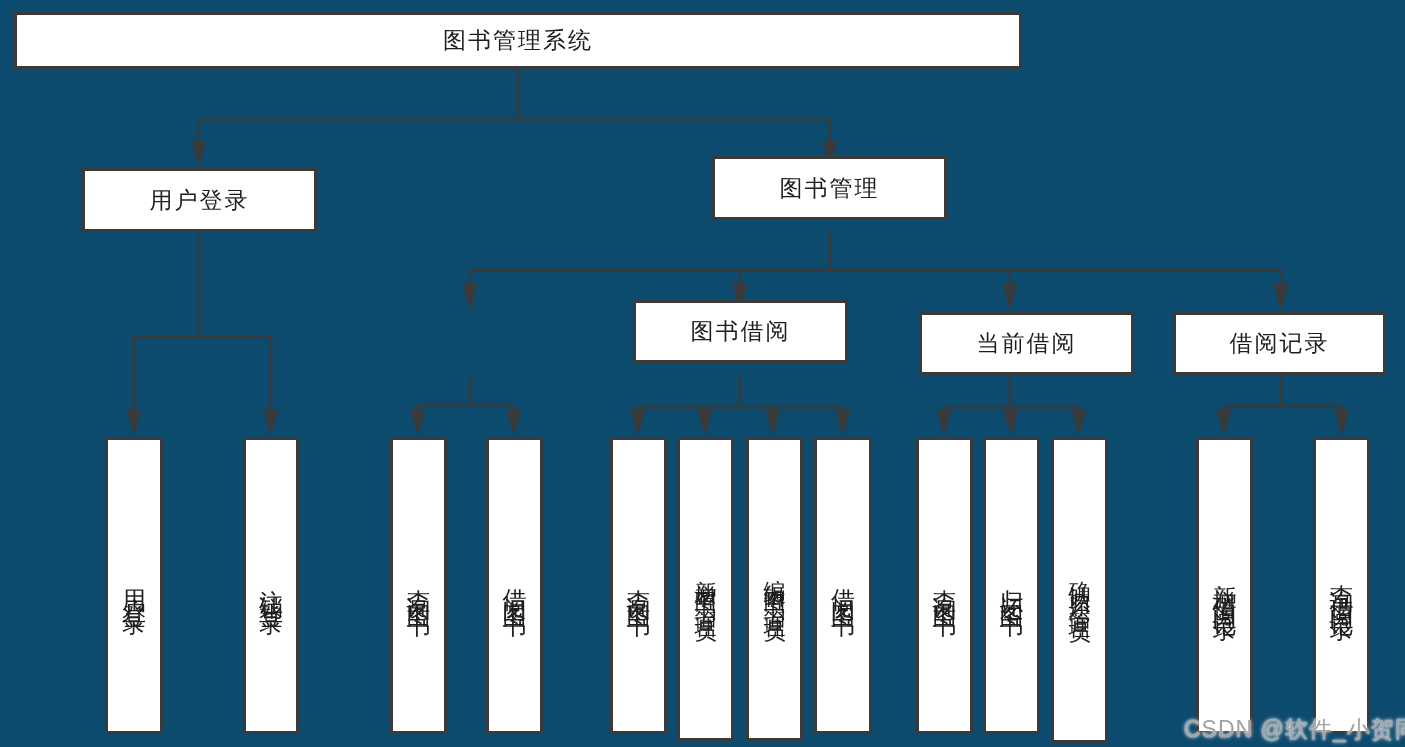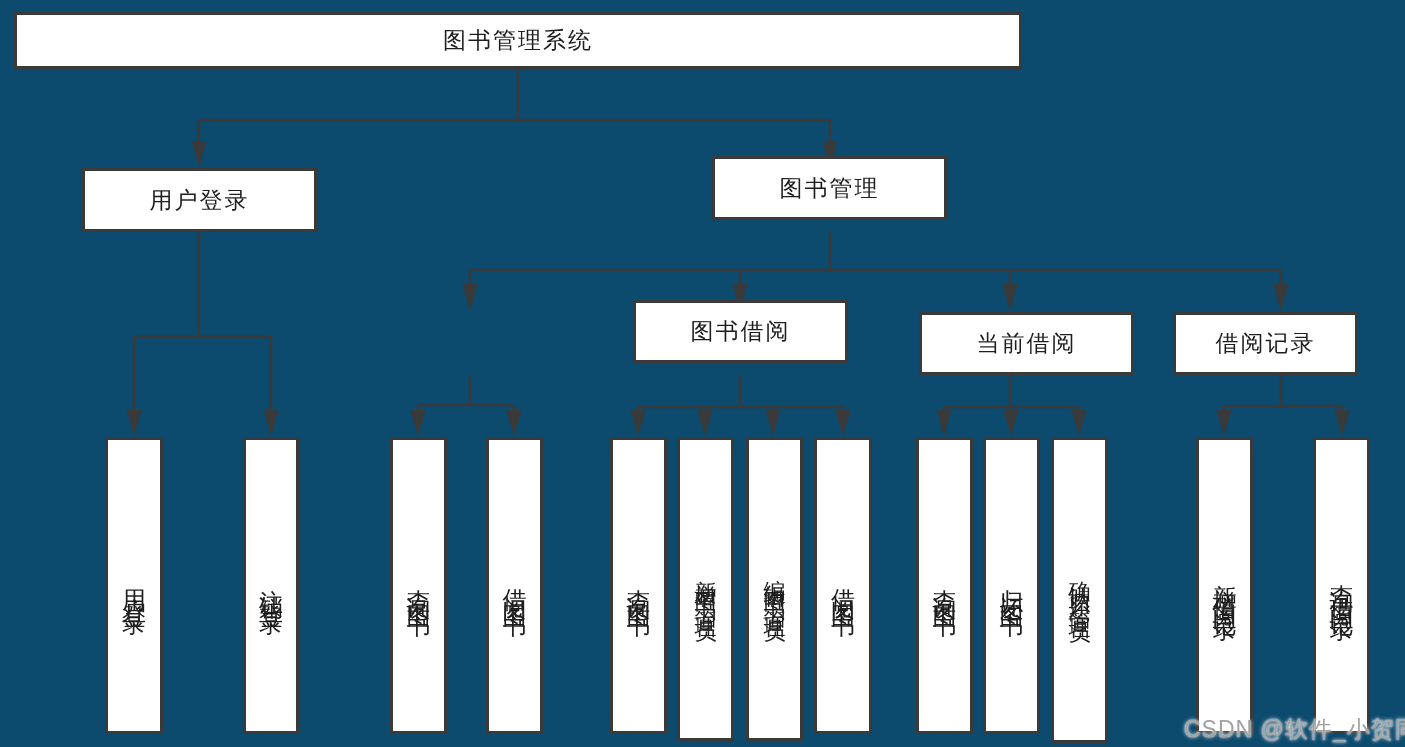--- a/index.html
+++ b/index.html
@@ -108,21 +108,21 @@
     </g>
   </svg>
 
   <div class="hnode" style="left:14px; top:12px; width:1008px; height:57px;">图书管理系统</div>
 
   <div class="hnode" style="left:82px; top:168px; width:235px; height:64px;">用户登录</div>
   <div class="hnode" style="left:712px; top:156px; width:235px; height:64px;">图书管理</div>
 
   <div class="hnode" style="left:633px; top:300px; width:215px; height:63px;text-align:center;">图书借阅</div>
   <div class="hnode" style="left:903px; top:312px; width:215px; height:63px;margin-left:16px;">当前借阅</div>
-  <div class="hnode" style="left:1173px; top:312px; width:185px; height:63px;">借阅记录</div>
+  <div class="hnode" style="left:1173px; top:312px; width:213px; height:63px;">借阅记录</div>
 
   <div class="vnode" style="left:105px; top:437px; width:58px; height:297px;">
     <span>用户登录</span>
   </div>
   <div class="vnode" style="left:243px; top:437px; width:56px; height:297px;">
     <span>注销登录</span>
   </div>
 
   <div class="vnode" style="left:390px; top:437px; width:57px; height:297px;">
     <span>查询图书</span>

